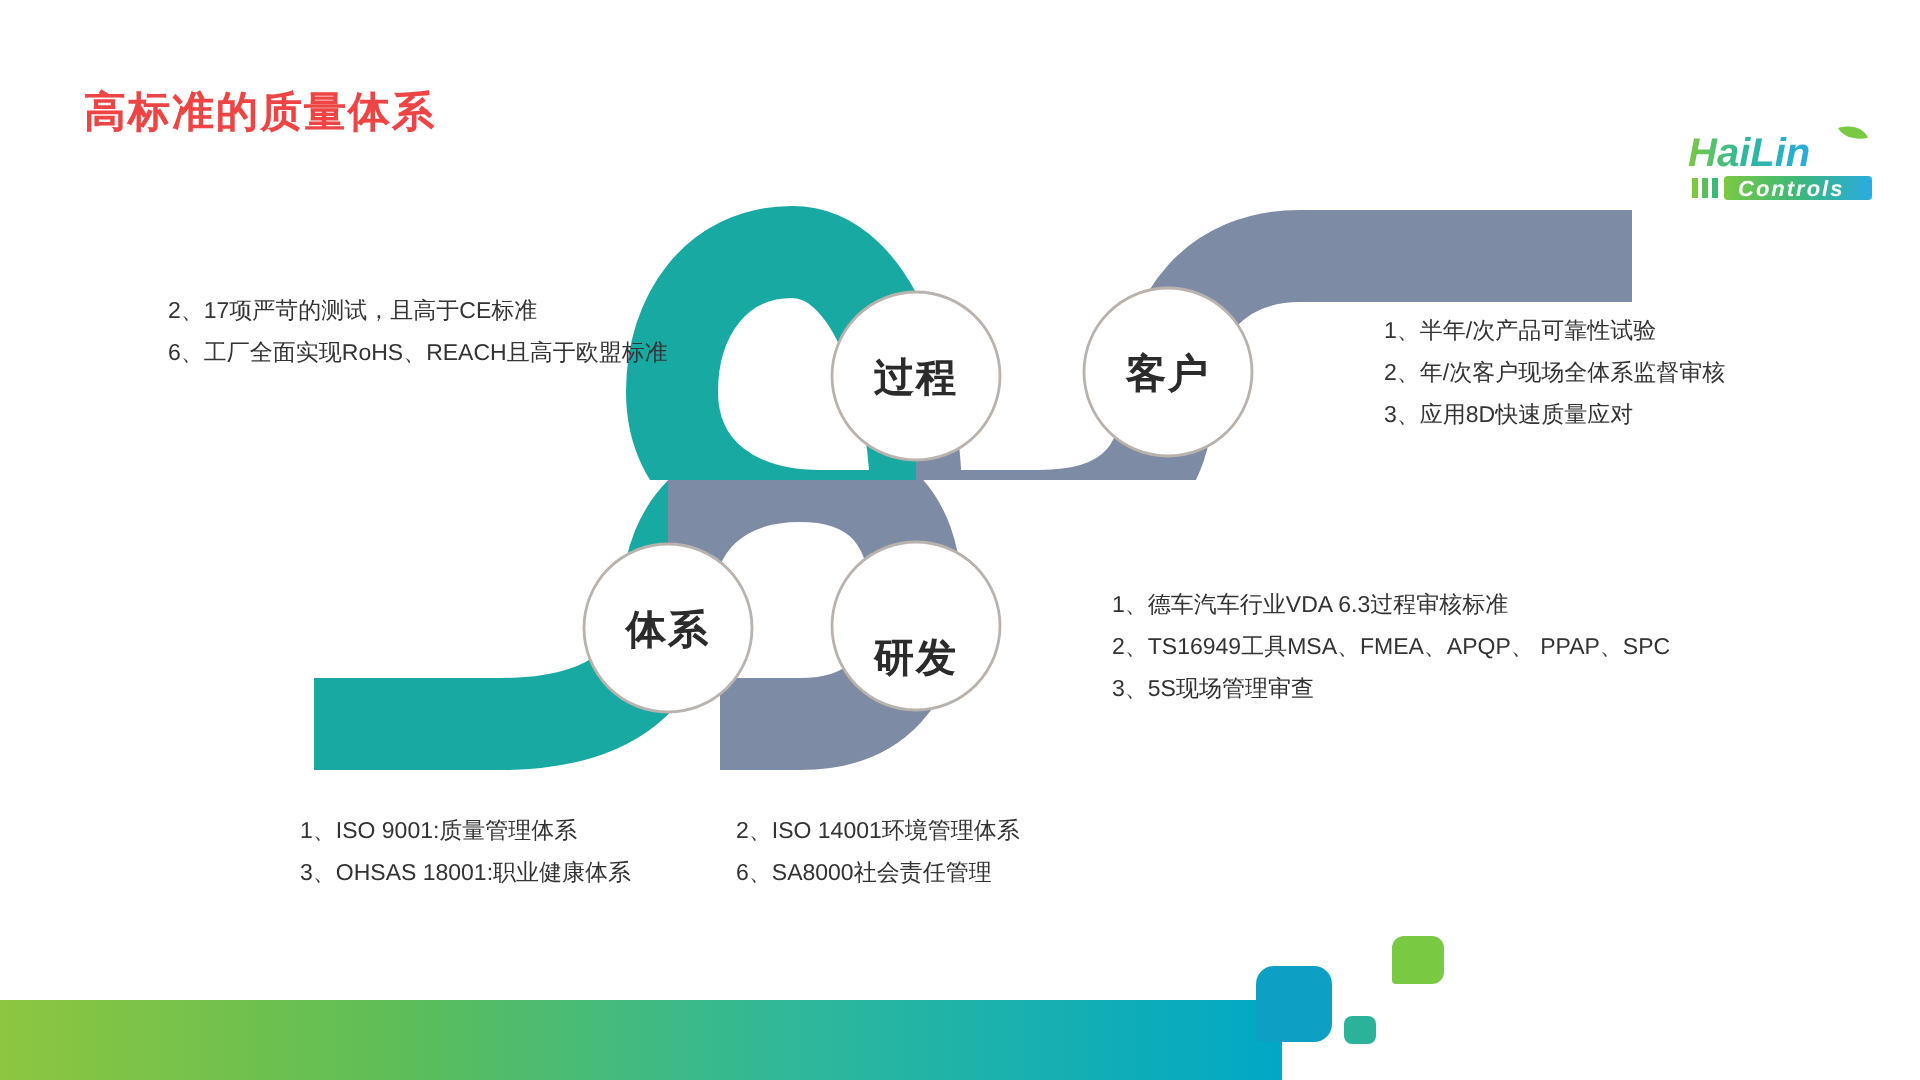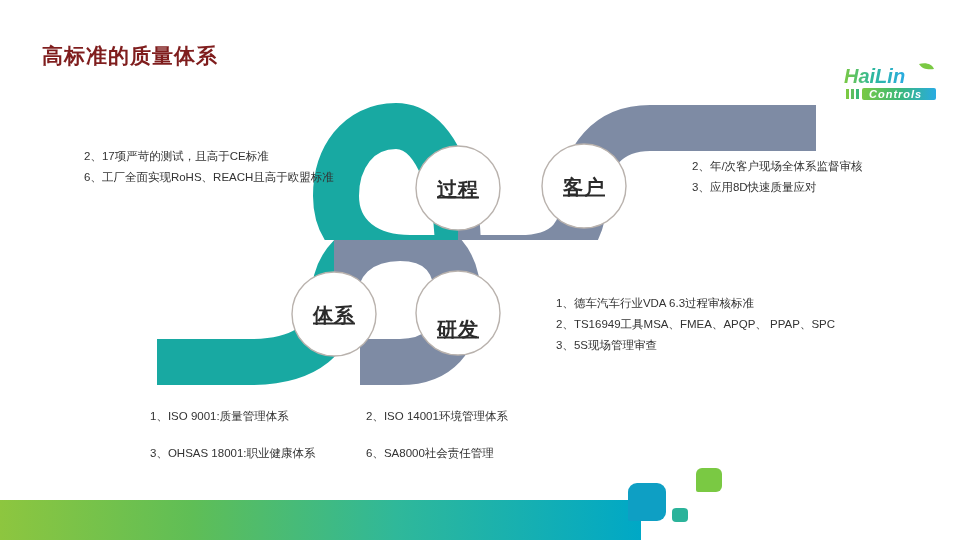--- a/index.html
+++ b/index.html
@@ -22,21 +22,21 @@
     overflow: hidden;
   }
 
   
   .page-title {
     position: absolute;
     left: 42px;
     top: 42px;
     font-size: 21px;
     font-weight: bold;
-    color: #7f1d1d;
+    color: #ef4444;
     letter-spacing: 1px;
     white-space: nowrap;
   }
 
   
   .logo {
     position: absolute;
     right: 12px;
     top: 26px;
     width: 112px;
@@ -56,21 +56,20 @@
 
   
   .node-label {
     position: absolute;
     font-size: 20px;
     font-weight: bold;
     color: #2b2b2b;
     letter-spacing: 1px;
     white-space: nowrap;
     transform: translate(-50%, -50%);
-    text-decoration: underline;
   }
 
   
   .txt-block {
     position: absolute;
     font-size: 11.5px;
     color: #333333;
     line-height: 21px;
     white-space: nowrap;
   }
@@ -79,21 +78,20 @@
   }
   .txt-grid {
     position: absolute;
     font-size: 11.5px;
     color: #333333;
     line-height: 21px;
     display: grid;
     grid-template-columns: 200px auto;
     column-gap: 18px;
     row-gap: 0px;
-    gap: 16px;
   }
   .txt-grid .cell {
     white-space: nowrap;
   }
   .bottom-bar-real {
     position: absolute;
     left: 0;
     top: 500px;
     width: 641px;
     height: 40px;
@@ -237,20 +235,21 @@
   <div class="node-label" style="left:584px; top:187px;">客户</div>
   <div class="node-label" style="left:334px; top:315px;">体系</div>
   <div class="node-label" style="left:458px; top:314px;margin-top:15px;">研发</div>
 
   <div class="txt-block" style="left:84px; top:146px;">
     <div class="line">2、17项严苛的测试，且高于CE标准</div>
     <div class="line">6、工厂全面实现RoHS、REACH且高于欧盟标准</div>
   </div>
 
   <div class="txt-block" style="left:692px; top:156px;">
+    <div class="line">1、半年/次产品可靠性试验</div>
     <div class="line">2、年/次客户现场全体系监督审核</div>
     <div class="line">3、应用8D快速质量应对</div>
   </div>
 
   <div class="txt-block" style="left:556px; top:293px;">
     <div class="line">1、德车汽车行业VDA 6.3过程审核标准</div>
     <div class="line">2、TS16949工具MSA、FMEA、APQP、 PPAP、SPC</div>
     <div class="line">3、5S现场管理审查</div>
   </div>
 

